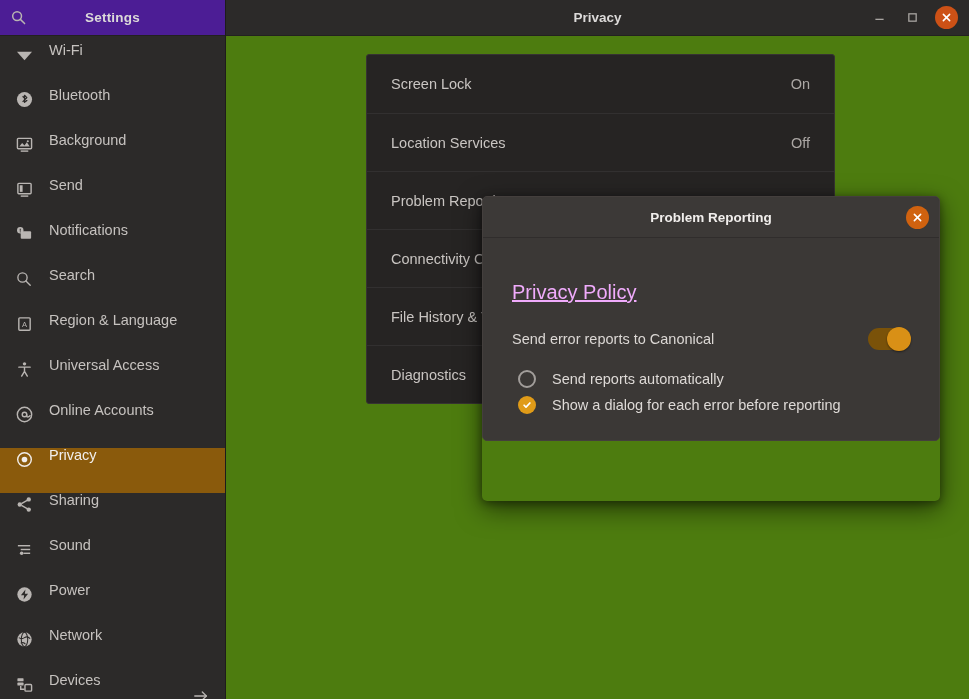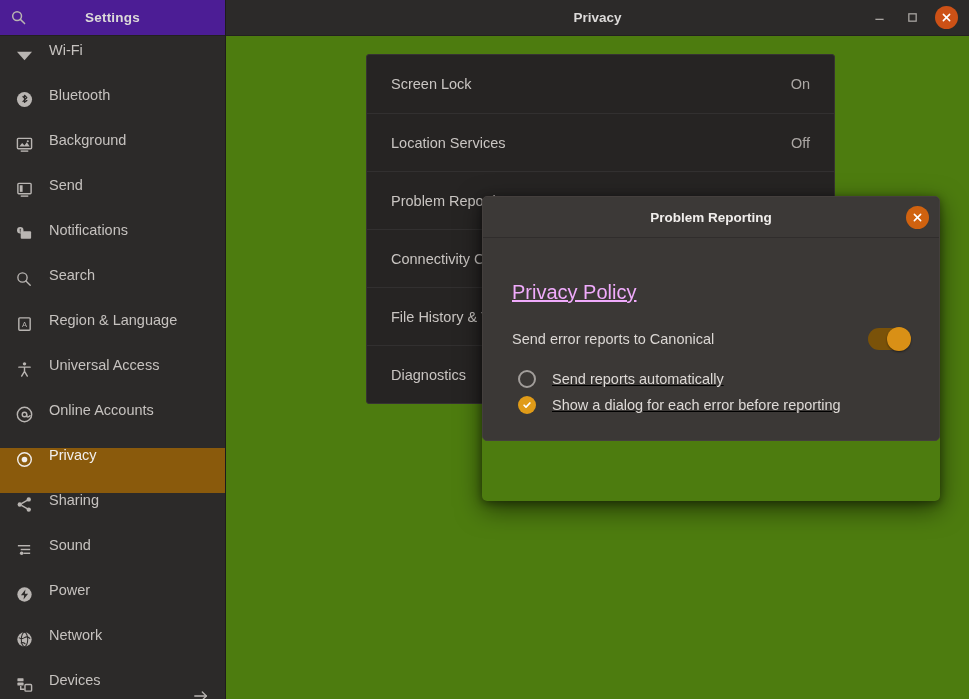--- a/index.html
+++ b/index.html
@@ -213,21 +213,20 @@
     width:24px; height:24px;
     border-radius:50%;
     background:#d99016;
     box-shadow:0 1px 2px rgba(0,0,0,0.45);
   }
   .radio-row {
     display:flex; align-items:center;
     margin-top:20px;
     padding-left:6px;
     cursor:pointer;
-    text-decoration:underline;
   }
   .radio-row.second { margin-top:8px; }
   .radio {
     width:18px; height:18px;
     border-radius:50%;
     border:2px solid #a29e9b;
     flex:0 0 18px;
     margin-right:16px;
     background:transparent;
   }

